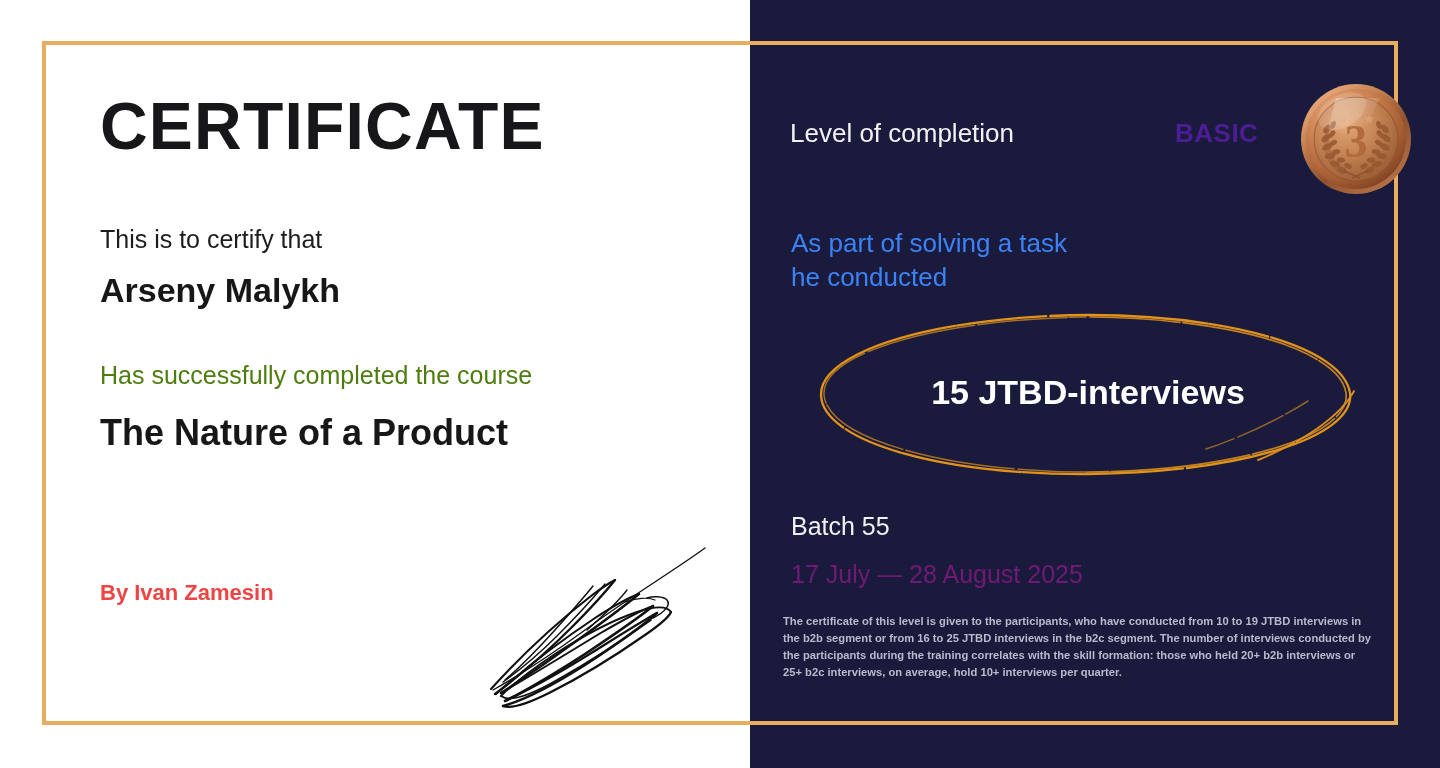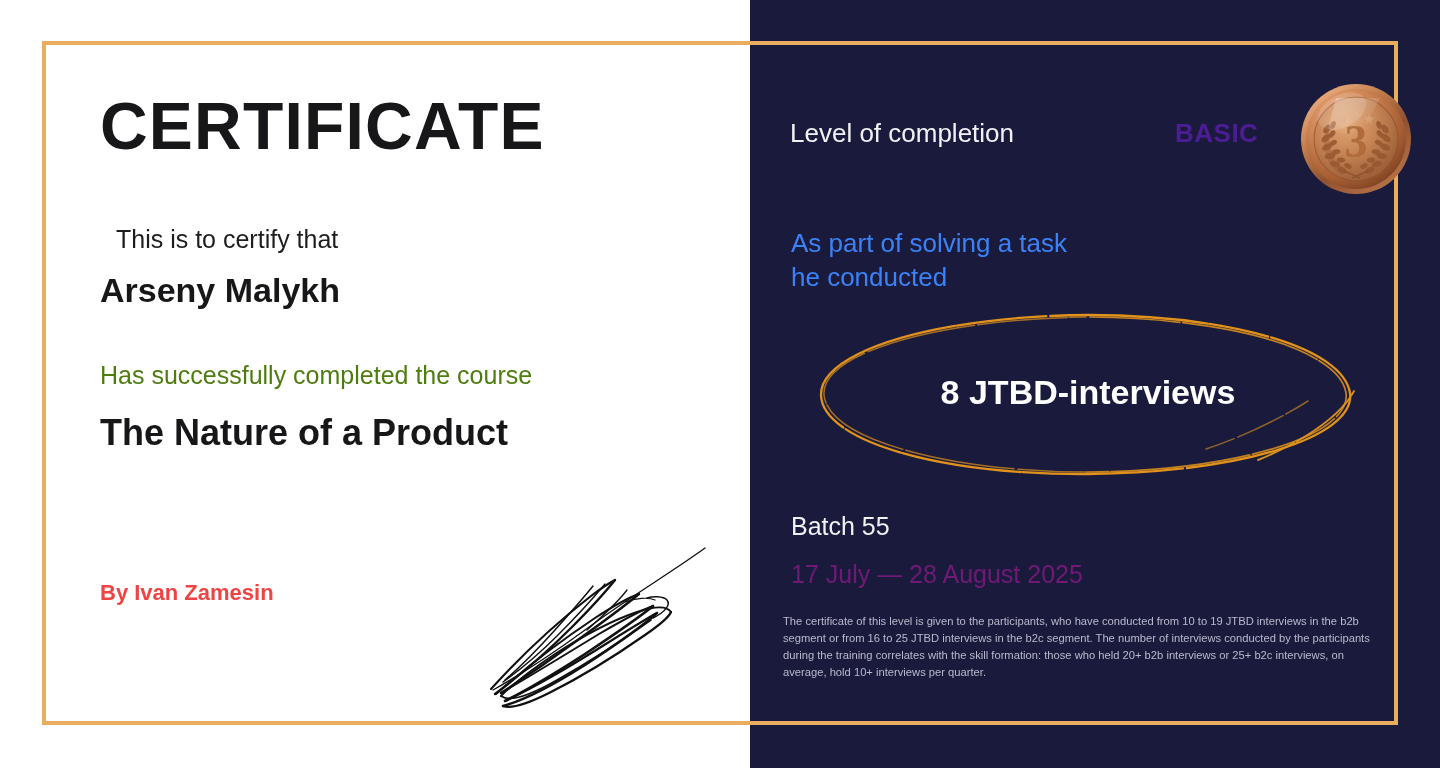--- a/index.html
+++ b/index.html
@@ -58,21 +58,20 @@
     white-space: nowrap;
   }
 
   .label-certify {
     position: absolute;
     left: 0; top: 225px;
     font-size: 25px;
     font-weight: 400;
     color: #1d1d20;
     white-space: nowrap;
-    margin-left: 16px;
   }
   .recipient-name {
     position: absolute;
     left: 0; top: 271px;
     font-size: 34px;
     font-weight: 700;
     color: #17171a;
     white-space: nowrap;
   }
 
@@ -188,21 +187,21 @@
     font-weight: 300;
     color: #701a75;
     white-space: nowrap;
   }
 
   .fineprint {
     position: absolute;
     left: 33px; top: 613px;
     width: 592px;
     font-size: 11.2px;
-    font-weight: 400;
+    font-weight: 700;
     line-height: 1.52;
     color: #b9bace;
     text-align: left;
   }
 </style>
 </head>
 <body>
 
 <div class="certificate">
 
@@ -340,21 +339,21 @@
     <div class="circled">
       <svg class="circled-svg" width="600" height="180" viewBox="0 0 600 180" xmlns="http://www.w3.org/2000/svg">
         <g fill="none" stroke="#e0921c" stroke-linecap="round">
           <path d="M300 10 C 440 10, 555 42, 562 88 C 568 132, 452 168, 300 169 C 148 170, 34 135, 33 90 C 32 46, 150 11, 300 10 Z" stroke-width="2.3" stroke-dasharray="120 2 60 3 200 2 90 4 160 2"></path>
           <path d="M302 12 C 438 13, 551 44, 558 88 C 564 130, 450 166, 300 167" stroke-width="1.7" opacity="0.85" stroke-dasharray="90 3 140 2 70 3"></path>
           <path d="M300 167 C 160 167, 40 134, 36 90 C 33 48, 150 14, 298 12" stroke-width="1.5" opacity="0.7" stroke-dasharray="70 4 110 3 90 2"></path>
           <path d="M470 155 C 512 138, 552 112, 566 86" stroke-width="1.9" opacity="0.95" stroke-dasharray="40 3 70 2"></path>
           <path d="M418 144 C 452 133, 492 114, 520 96" stroke-width="1.5" opacity="0.6" stroke-dasharray="30 4 50 3"></path>
         </g>
       </svg>
-      <div class="circled-text">8 JTBD-interviews</div>
+      <div class="circled-text">15 JTBD-interviews</div>
     </div>
 
     <div class="batch">Batch 55</div>
 
     <div class="dates">17 July — 28 August 2025</div>
 
     <div class="fineprint">The certificate of this level is given to the participants, who have conducted from 10 to 19 JTBD interviews in the b2b segment or from 16 to 25 JTBD interviews in the b2c segment. The number of interviews conducted by the participants during the training correlates with the skill formation: those who held 20+ b2b interviews or 25+ b2c interviews, on average, hold 10+ interviews per quarter.</div>
   </div>
 
 </div>

